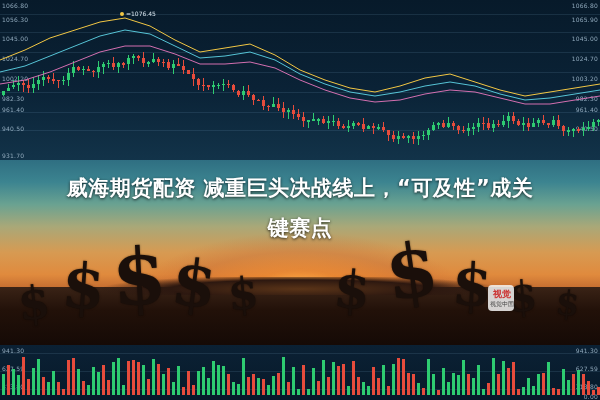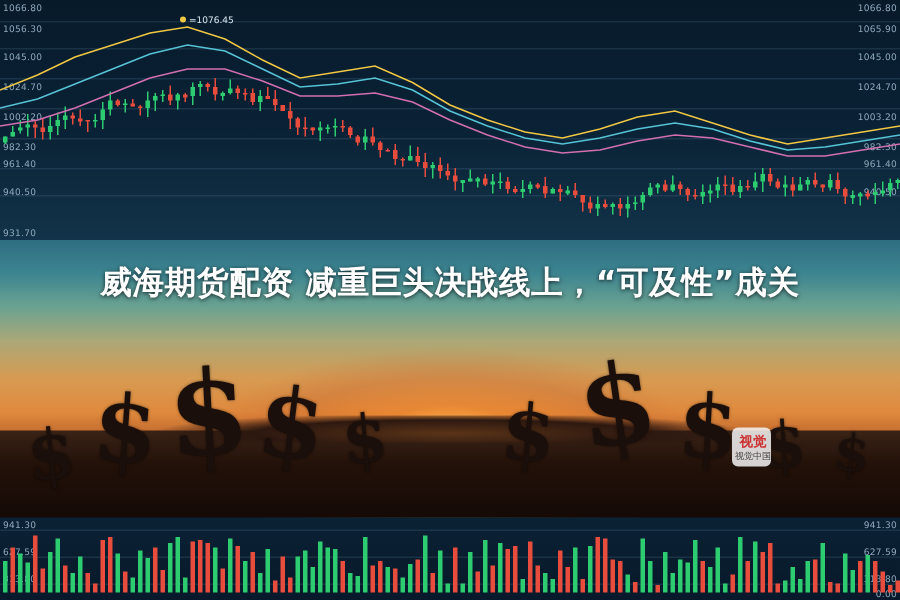--- a/index.html
+++ b/index.html
@@ -680,20 +680,21 @@
     <div class="wm-logo">
       <span class="mark">视觉</span>
       <span class="cn">视觉中国</span>
     </div>
     <div class="watermark">
     </div>
   </div>
 
   <div class="headline">
     <span class="l1">威海期货配资 减重巨头决战线上，“可及性”成关</span>
+    <span class="l2">键赛点</span>
   </div>
 
   <div class="chart-bottom">
     <div class="gridline" style="top:8px"></div>
     <div class="gridline" style="top:26px"></div>
     <div class="gridline" style="top:44px"></div>
 
     <div class="axis-label axis-left" style="top:2px">941.30</div>
     <div class="axis-label axis-left" style="top:20px">627.59</div>
     <div class="axis-label axis-left" style="top:38px">313.80</div>

